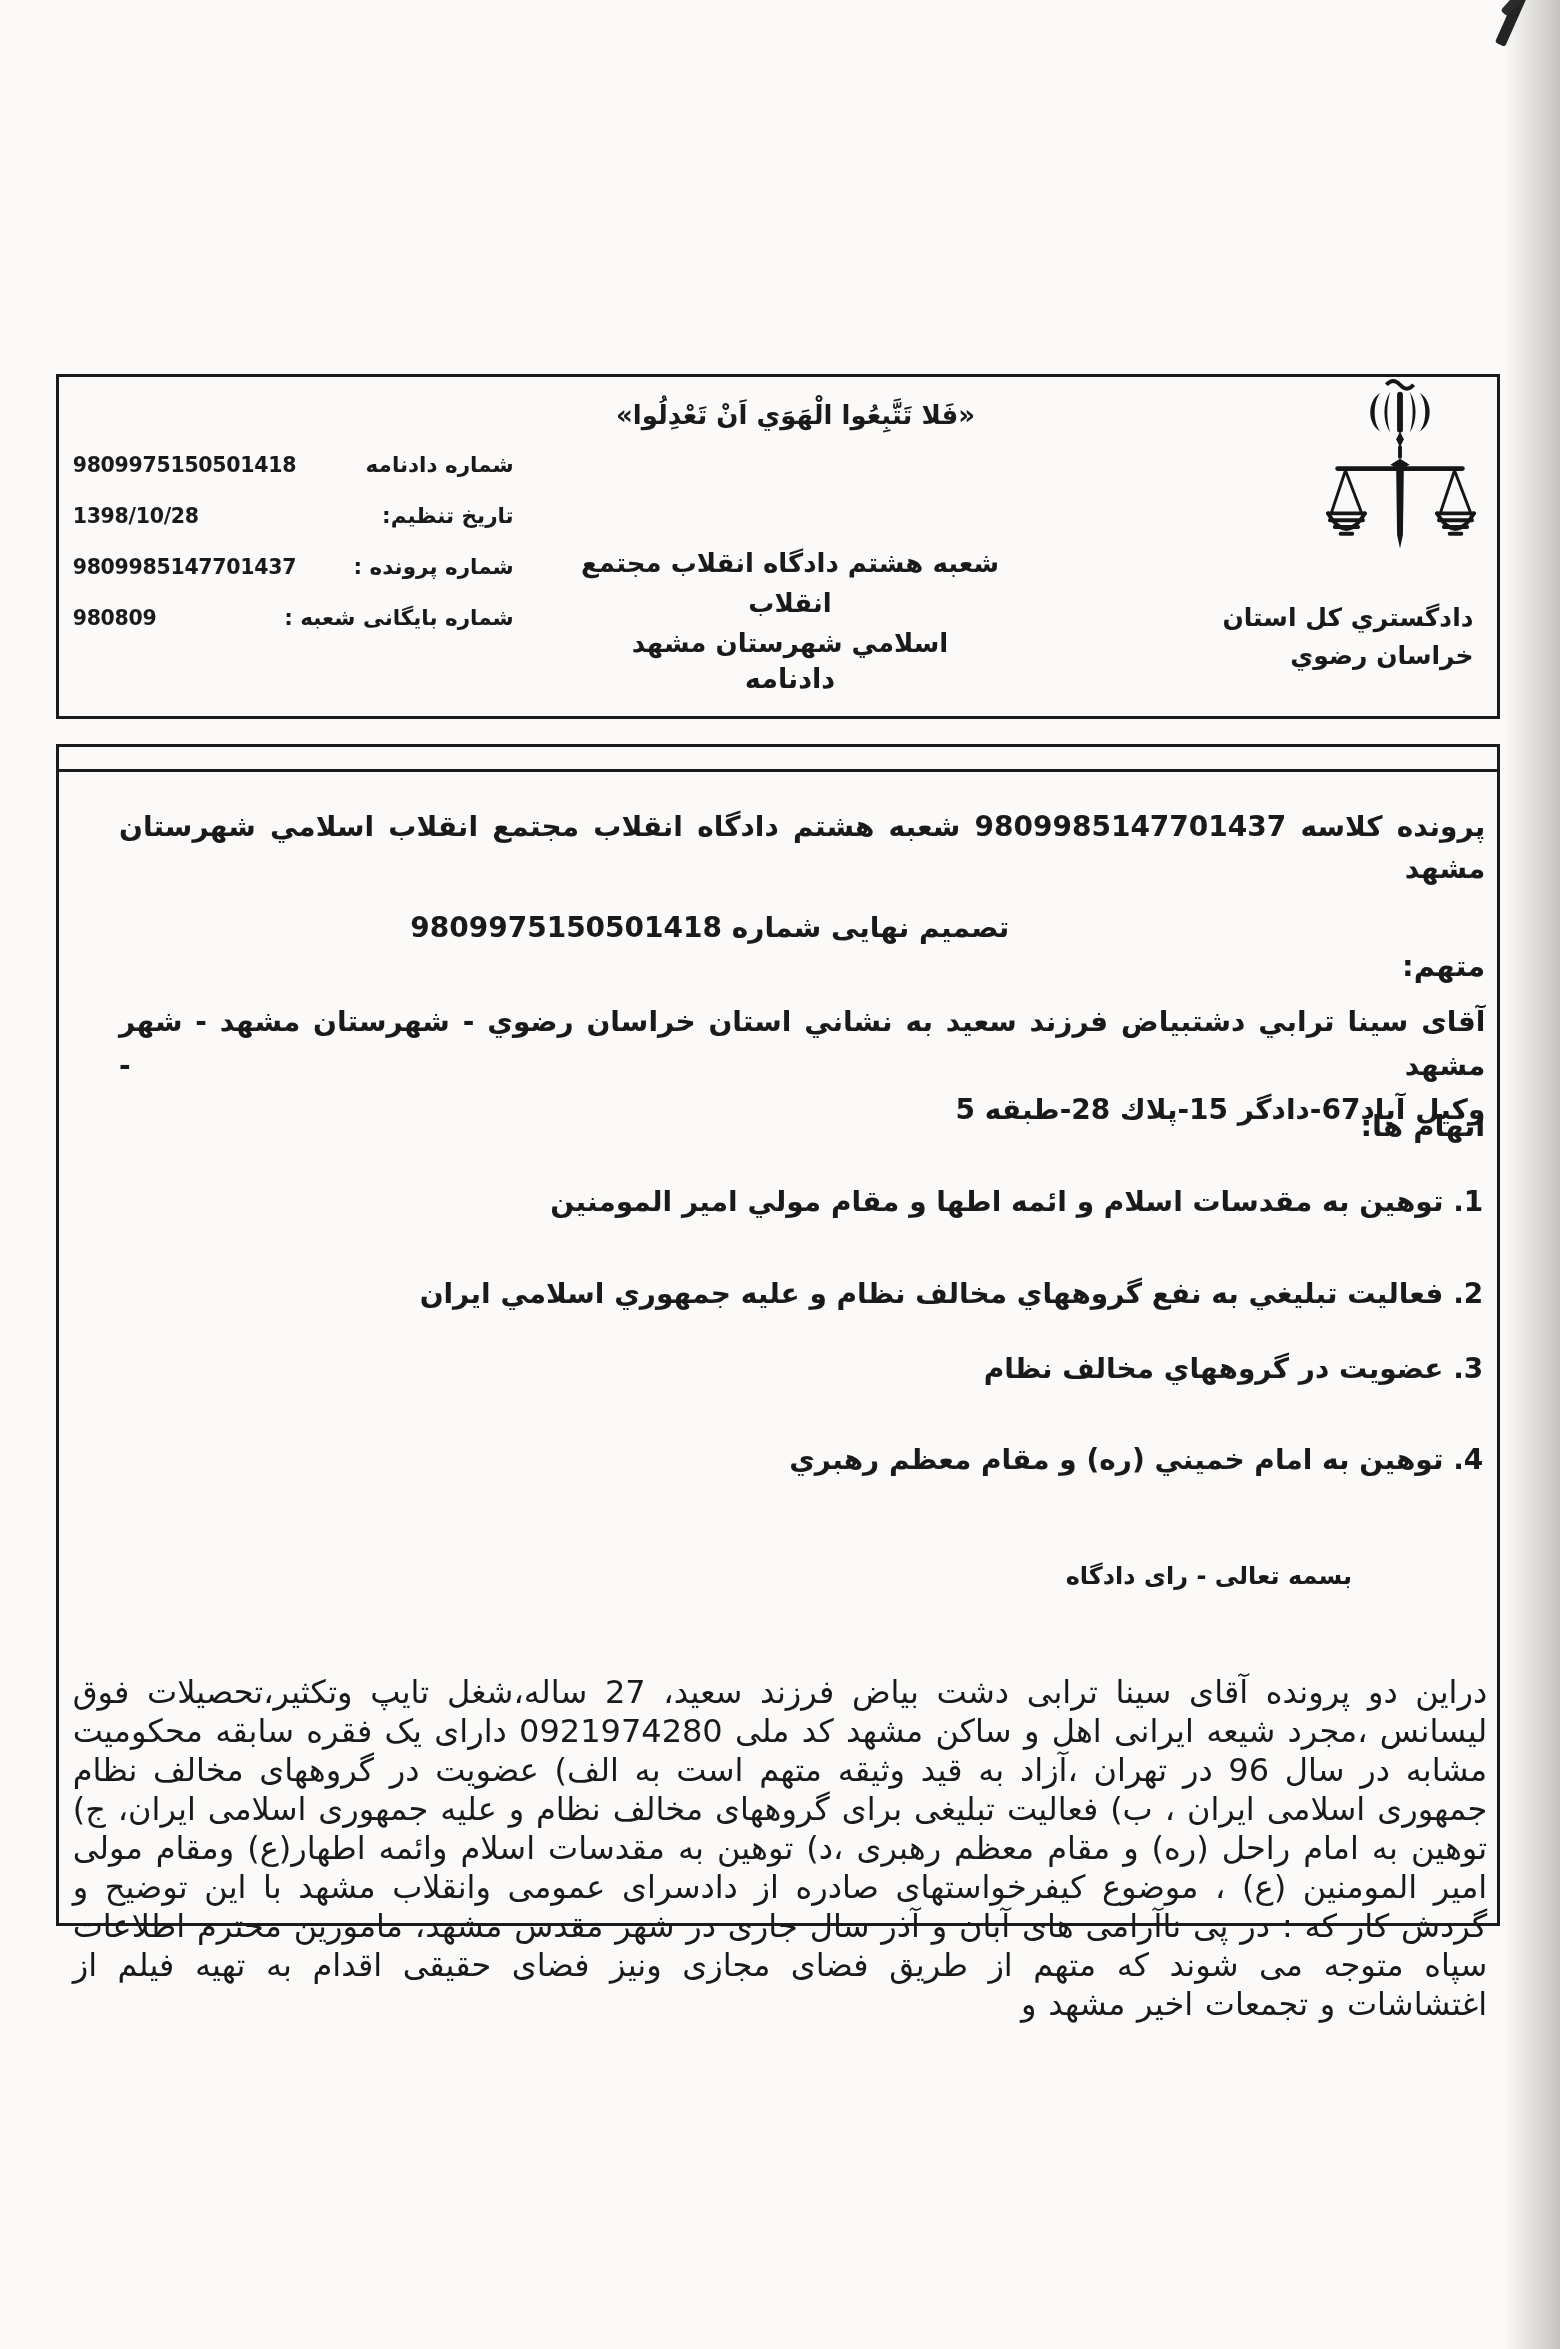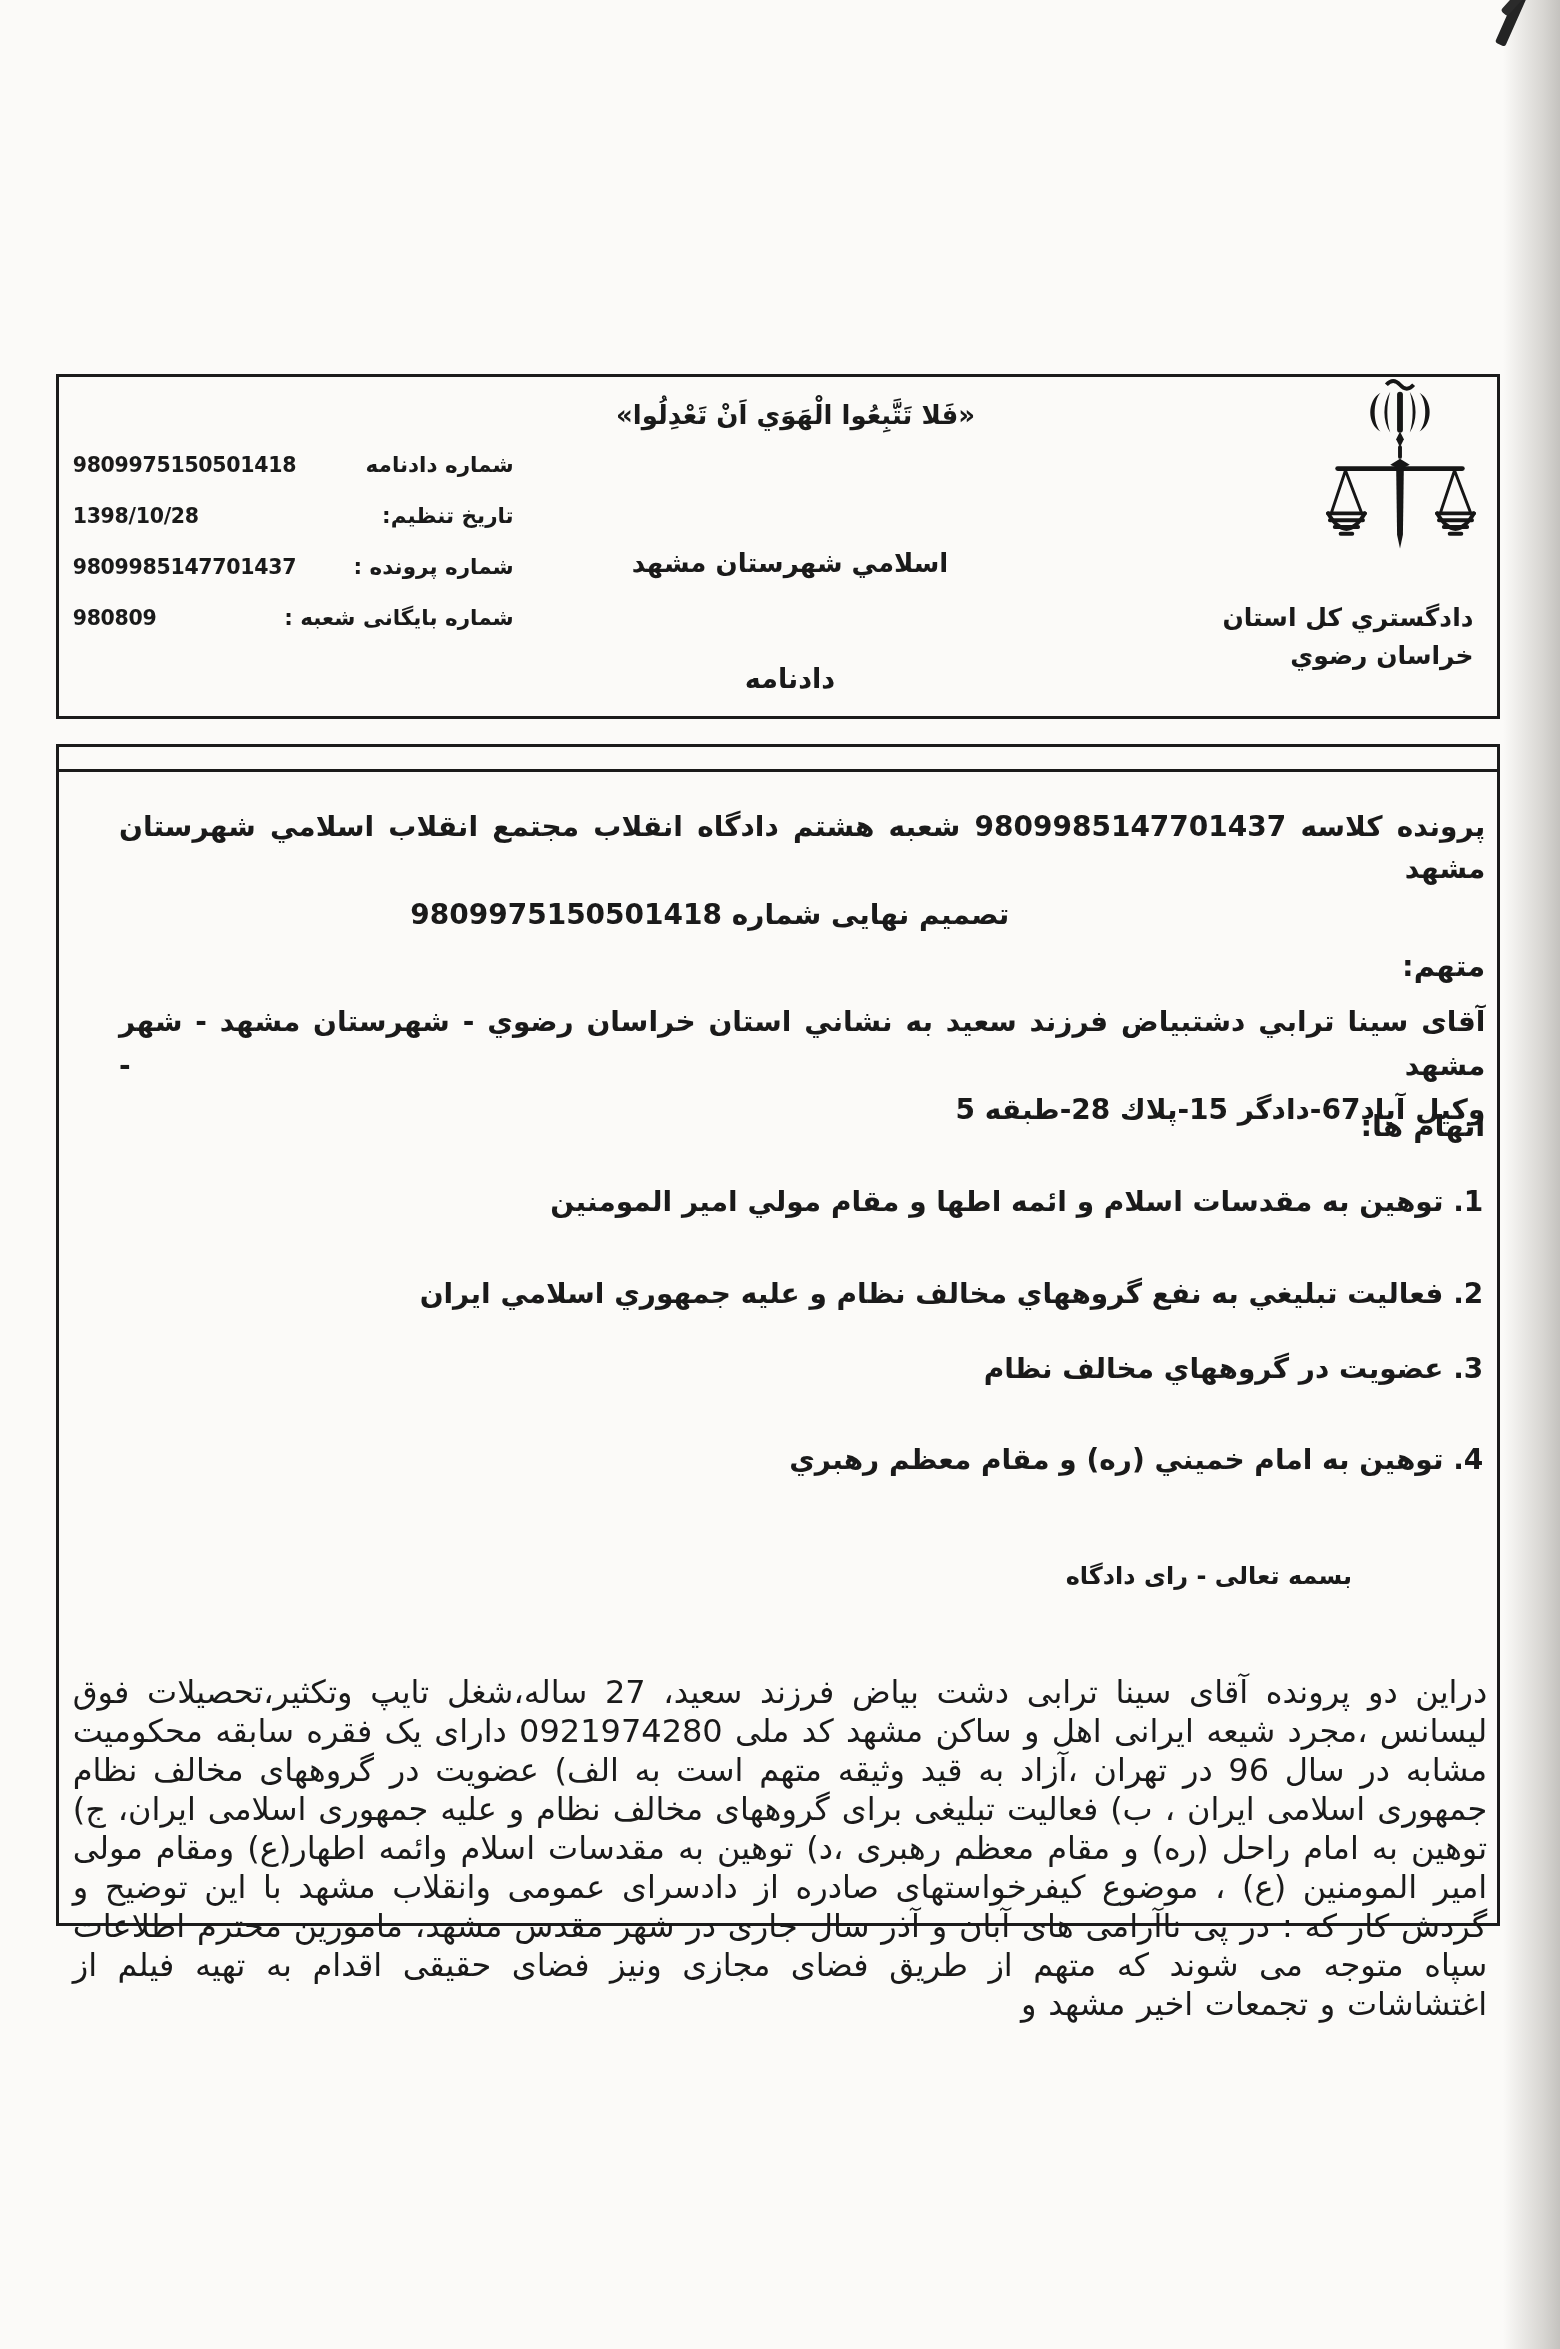--- a/index.html
+++ b/index.html
@@ -35,21 +35,21 @@
   .meta{position:absolute;top:62px;left:13.7px;width:441px;}
   .meta-row{display:flex;justify-content:space-between;align-items:center;direction:rtl;height:51px;}
   .meta-label{font-weight:bold;font-size:21.5px;white-space:nowrap;}
   .meta-value{font-weight:bold;font-size:20.5px;letter-spacing:-0.3px;direction:ltr;white-space:nowrap;}
 
   
   .band-line{position:absolute;top:22.4px;left:-1px;right:-1px;border-top:3.9px solid #1b1b1b;}
   .case-line{position:absolute;top:31px;right:11.7px;left:60px;direction:rtl;
     font-weight:bold;font-size:28px;line-height:42px;}
   .case-l1{display:block;text-align:justify;text-align-last:justify;}
-  .case-l2{display:block;margin-right:476px;margin-top:4px;white-space:nowrap;}
+  .case-l2{display:block;margin-right:476px;margin-top:17px;white-space:nowrap;}
   .sec-heading{position:absolute;right:11.7px;direction:rtl;font-weight:bold;font-size:29px;margin:0;}
   .sec-motaham{top:162px;margin-top:40px;}
   .sec-etteham{top:362px;}
   .defendant{position:absolute;top:225px;right:11.7px;left:60px;direction:rtl;
     font-weight:bold;font-size:28px;line-height:44px;}
   .defendant span{display:block;}
   .def-l1{text-align:justify;text-align-last:justify;}
   .charge{position:absolute;right:13.7px;direction:rtl;font-weight:bold;font-size:28px;margin:0;white-space:nowrap;}
   .charge-1{top:438px;}
   .charge-2{top:530px;}
@@ -98,20 +98,21 @@
     </div>
 
     <div class="org-name">
       <span>دادگستري کل استان</span>
       <span>خراسان رضوي</span>
     </div>
 
     <div class="quote">«فَلا تَتَّبِعُوا الْهَوَي اَنْ تَعْدِلُوا»</div>
 
     <div class="court-block">
+      <span>شعبه هشتم دادگاه انقلاب مجتمع انقلاب</span>
       <span>اسلامي شهرستان مشهد</span>
     </div>
 
     <div class="doc-title">دادنامه</div>
 
     <div class="meta">
       <div class="meta-row">
         <span class="meta-label">شماره دادنامه</span>
         <span class="meta-value">9809975150501418</span>
       </div>

